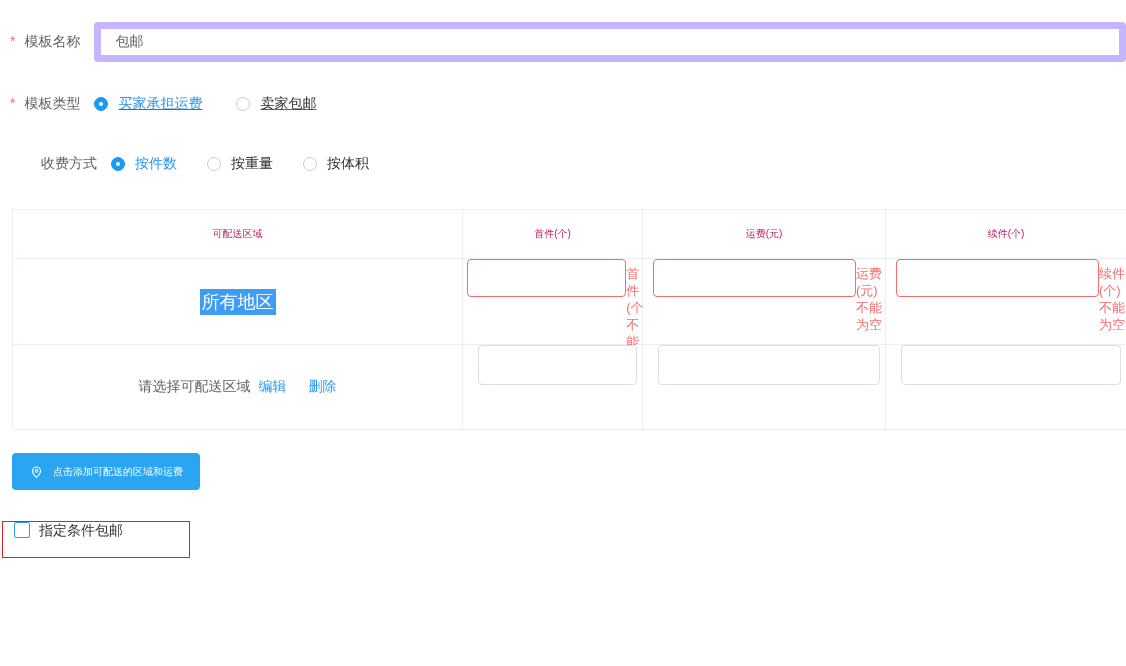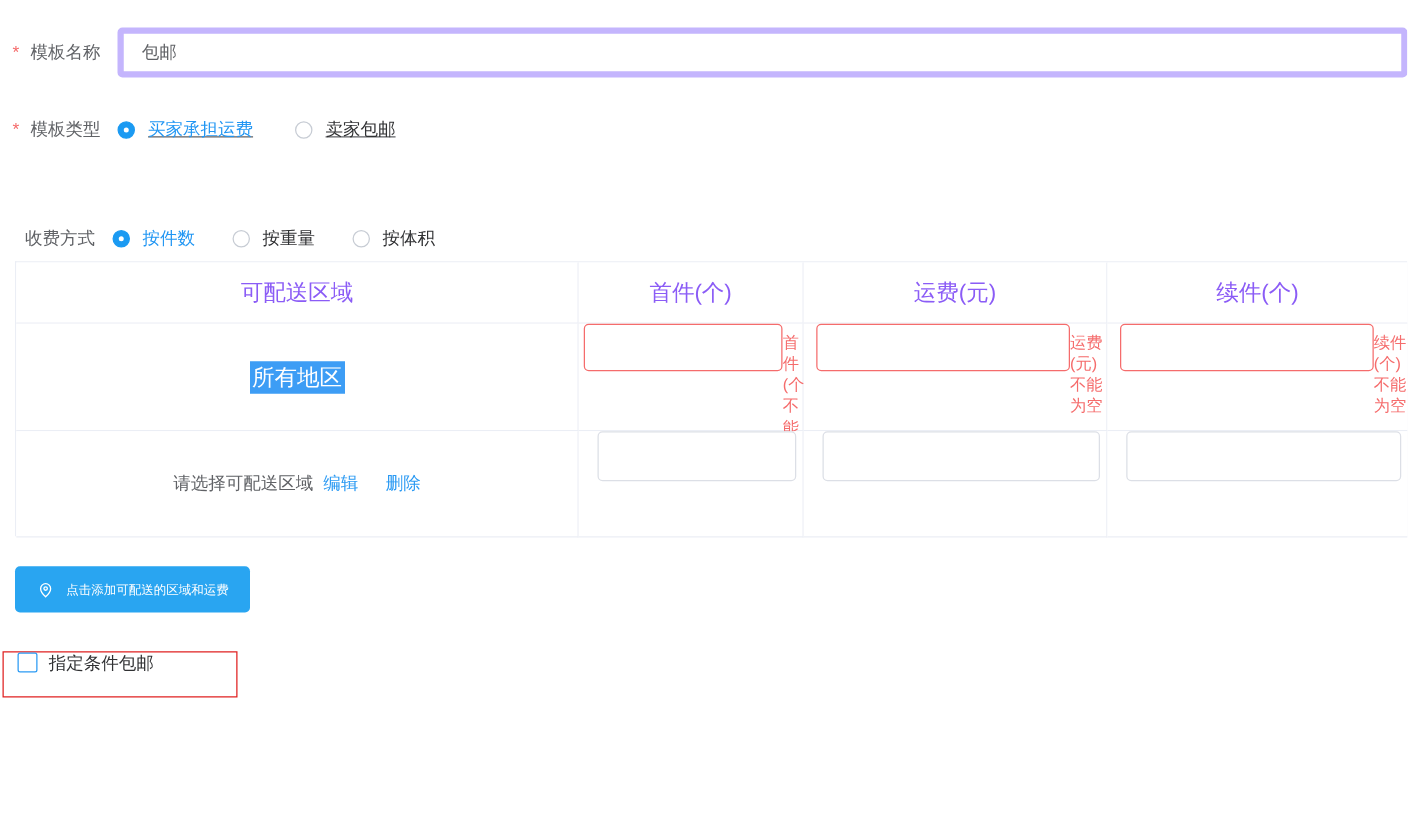--- a/index.html
+++ b/index.html
@@ -14,29 +14,29 @@
     width: 1126px;
     height: 666px;
     background: #fff;
     overflow: hidden;
   }
 
   
   .form-row { position: absolute; display: flex; align-items: center; }
   .row-name   { left: 10px; top: 22px;  height: 40px; width: 1116px; }
   .row-type   { left: 10px; top: 92px;  height: 24px; }
-  .row-charge { left: 6px; top: 152px; height: 24px; margin-top: 27px; }
+  .row-charge { left: 27px; top: 152px; height: 24px; }
 
   .field-label { color: #606266; white-space: nowrap; }
   .req { color: #f56c6c; margin-right: 3px; }
   .label-w { display: inline-block; min-width: 62px; text-align: right; }
 
   .text-input {
     height: 40px; width: 1034px; margin-left: 14px;
-    border: 5px solid #c4b5fd; border-radius: 4px;
+    border: 7px solid #c4b5fd; border-radius: 4px;
     padding: 0 14px; font-size: 14px; color: #606266;
     font-family: "Liberation Sans", "DejaVu Sans", sans-serif;
     outline: none; background: #fff;
   }
 
   .radio-group { display: flex; align-items: center; }
   .radio-item { display: flex; align-items: center; cursor: pointer; }
   .radio {
     width: 14px; height: 14px; border-radius: 50%;
     border: 1px solid #c7ccd4; background: #fff;
@@ -59,21 +59,21 @@
     grid-template-rows: 49px 86px 85px;
     border-top: 1px solid #ebeef5;
     border-left: 1px solid #ebeef5;
   }
   .cell {
     border-right: 1px solid #ebeef5;
     border-bottom: 1px solid #ebeef5;
     display: flex; align-items: center; justify-content: center;
     background: #fff;
   }
-  .cell.head { color: #8b5cf6; font-size: 18px; }
+  .cell.head { color: #be185d; font-size: 10px; }
   .cell.input-cell {
     flex-direction: row; align-items: flex-start; justify-content: center;
     padding-left: 10px;
   }
   .mini-input {
     height: 38px; border: 1px solid #dcdfe6; border-radius: 4px;
     padding: 0 10px; font-size: 14px; color: #606266; outline: none;
     background: #fff;
     font-family: "Liberation Sans", "DejaVu Sans", sans-serif;
   }

